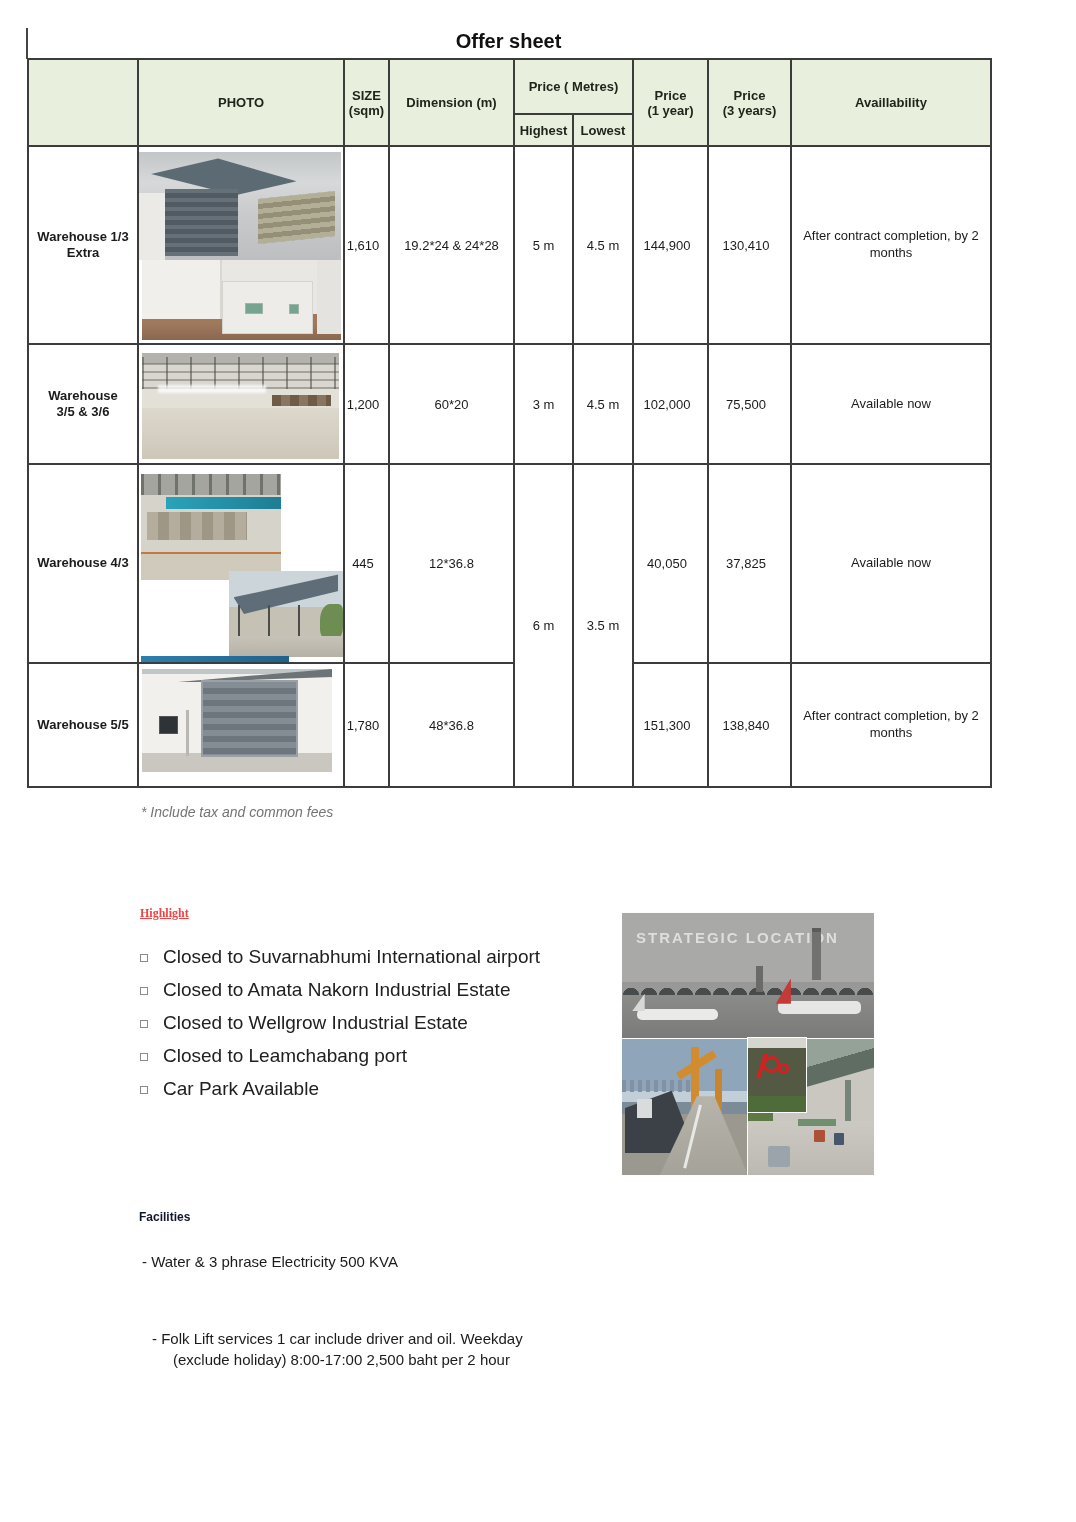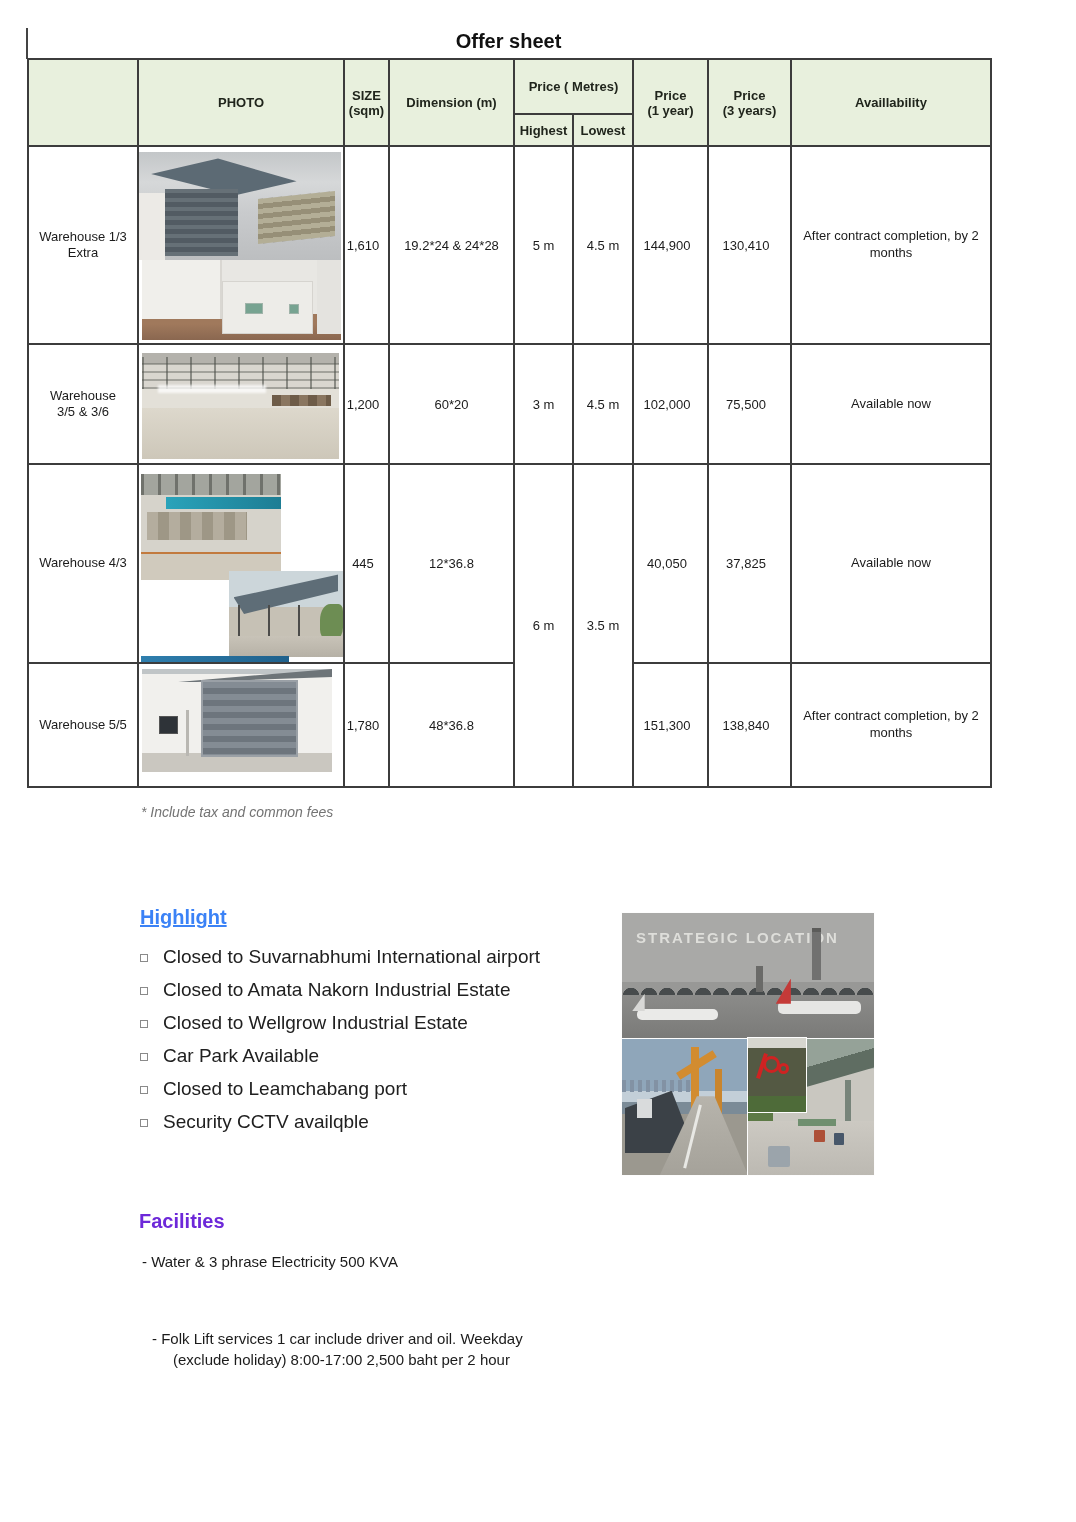--- a/index.html
+++ b/index.html
@@ -13,21 +13,21 @@
   .tick { position:absolute; left:26px; top:28px; height:31px; border-left:2px solid #444; }
 
   
   table.offer { position:absolute; left:27px; top:58px; width:963px;
                 border-collapse:collapse; table-layout:fixed; }
   table.offer th, table.offer td { border:2px solid #3c3c3c; font-size:13px;
                 vertical-align:middle; text-align:center; overflow:hidden; }
   table.offer th { background:#e8f0dd; font-weight:bold; color:#20251c; }
   .pre { white-space:pre-line; }
   td.num { text-align:right; padding-right:7px; }
-  td.namecell { font-weight:normal; white-space:pre-line; line-height:1.25; }
+  td.namecell { font-weight:bold; white-space:pre-line; line-height:1.25; }
   td.availcell { padding:2px 6px; line-height:1.3; }
   td.photocell { position:relative; padding:0; }
 
   
   .photo { position:absolute; overflow:hidden; background:#d8d8d4; }
   .photo div { position:absolute; }
 
   .w1t { background:linear-gradient(180deg,#c3c6c8 0%,#d6d8d9 28%,#c9cbcd 55%,#bcbec0 100%); }
   .w1t .roof { left:6%; top:6%; width:72%; height:34%; background:#5c6a74;
                clip-path:polygon(0 42%,46% 0,100% 62%,58% 100%); }
@@ -75,30 +75,30 @@
   .w4 .shutter { left:31%; top:11%; width:51%; height:74%; border:2px solid #9aa0a6;
        background:repeating-linear-gradient(180deg,#848c94 0 6px,#6d757d 6px 12px); }
   .w4 .win { left:9%; top:46%; width:10%; height:17%; background:#2e3338; border:1px solid #555; }
   .w4 .doorline { left:23%; top:40%; width:2%; height:44%; background:#b9b7b2; }
 
   
   .footnote { position:absolute; left:141px; top:804px; font-size:14px; font-style:italic;
               color:#737373; }
 
   
-  .hl-head { position:absolute; left:140px; top:906px; font-size:20px; font-weight:bold;
-             text-decoration:underline; color:#3b82f6; }
+  .hl-head { position:absolute; left:140px; top:906px; font-size:12px; font-weight:bold;
+             text-decoration:underline; color:#ef4444;font-family:Liberation Serif, serif; }
   .hl-list { position:absolute; left:140px; top:948px; list-style:none; width:420px; }
   .hl-list li { margin-bottom:15px; font-size:19px; color:#202020; line-height:18px; }
   .hl-list li:nth-child(4), .hl-list li:nth-child(5) { margin-top:4px; }
   .sq { display:inline-block; width:8px; height:8px; border:1px solid #8a8a8a;
         margin-right:15px; vertical-align:1px; }
 
   
-  .fac-head { position:absolute; left:139px; top:1210px; font-size:20px; font-weight:bold; color:#6d28d9; }
+  .fac-head { position:absolute; left:139px; top:1210px; font-size:12px; font-weight:bold; color:#0f172a; }
   .fac-water { position:absolute; left:142px; top:1253px; font-size:15px; }
   .fac-fl1 { position:absolute; left:152px; top:1330px; font-size:15px; }
   .fac-fl2 { position:absolute; left:173px; top:1351px; font-size:15px; }
 
   
   .collage { position:absolute; left:622px; top:913px; width:252px; height:262px; }
   .cphoto { position:absolute; overflow:hidden; box-shadow:0 0 0 1px #fdfdfd; }
   .cphoto div { position:absolute; }
   .airport { left:0; top:0; width:252px; height:126px;
        background:linear-gradient(180deg,#a9a9a7 0 55%,#989896 55% 100%); }
@@ -276,23 +276,22 @@
   </tbody>
     </table>
 
   <div class="footnote">* Include tax and common fees</div>
 
   <div class="hl-head">Highlight</div>
   <ul class="hl-list">
     <li><span class="sq"></span><span>Closed to Suvarnabhumi International airport</span></li>
     <li><span class="sq"></span><span>Closed to Amata Nakorn Industrial Estate</span></li>
     <li><span class="sq"></span><span>Closed to Wellgrow Industrial Estate</span></li>
+    <li><span class="sq"></span><span>Closed to Leamchabang port</span></li>
     <li><span class="sq"></span><span>Car Park Available</span></li>
-    <li><span class="sq"></span><span>Closed to Leamchabang port</span></li>
-    <li><span class="sq"></span><span>Security CCTV availqble</span></li>
   </ul>
 
   <div class="collage">
     <div class="cphoto airport">
       <div class="caption">STRATEGIC LOCATION</div>
       <div class="arches"></div>
         <div class="apron"></div>
       <div class="tower"></div>
         <div class="tower2"></div>
       <div class="plane1"></div>

